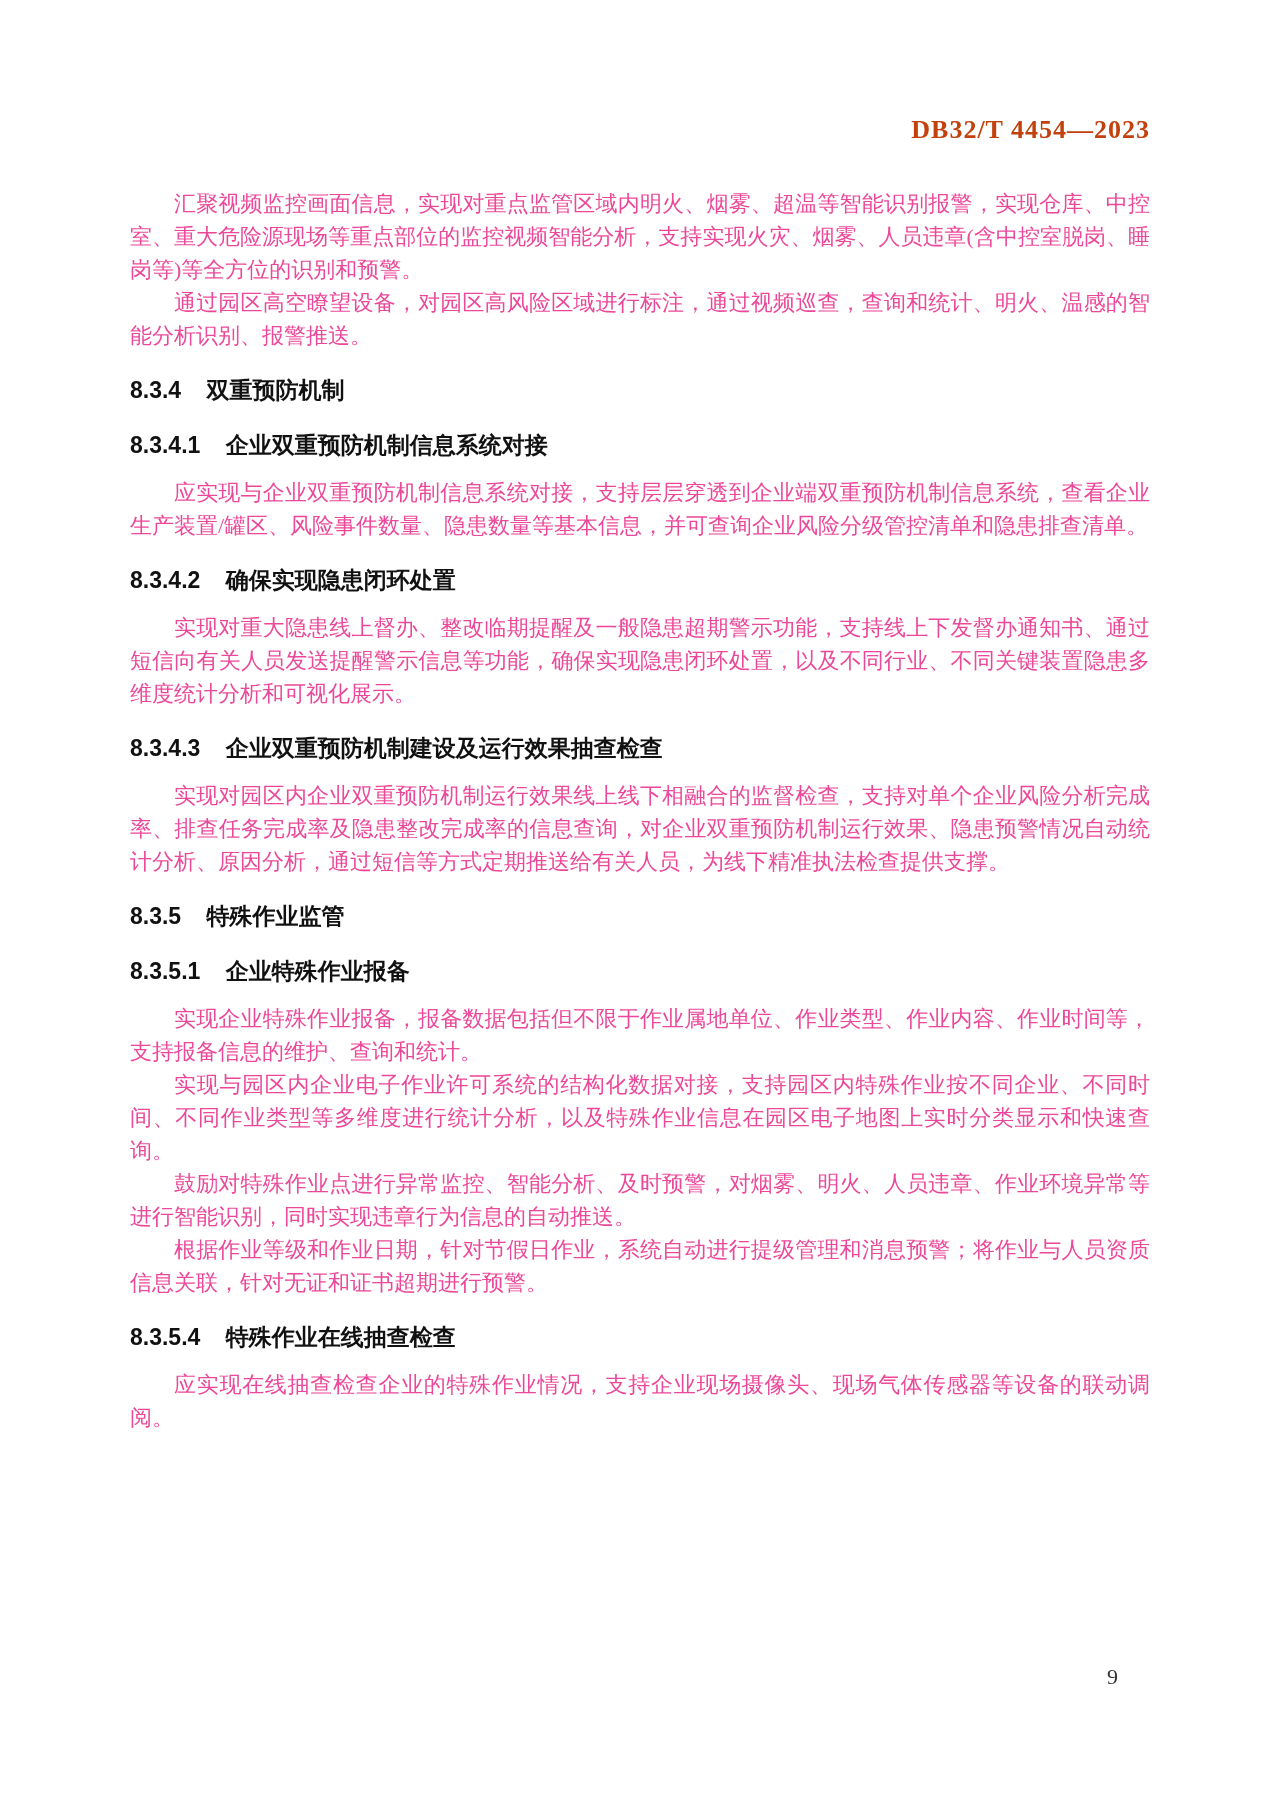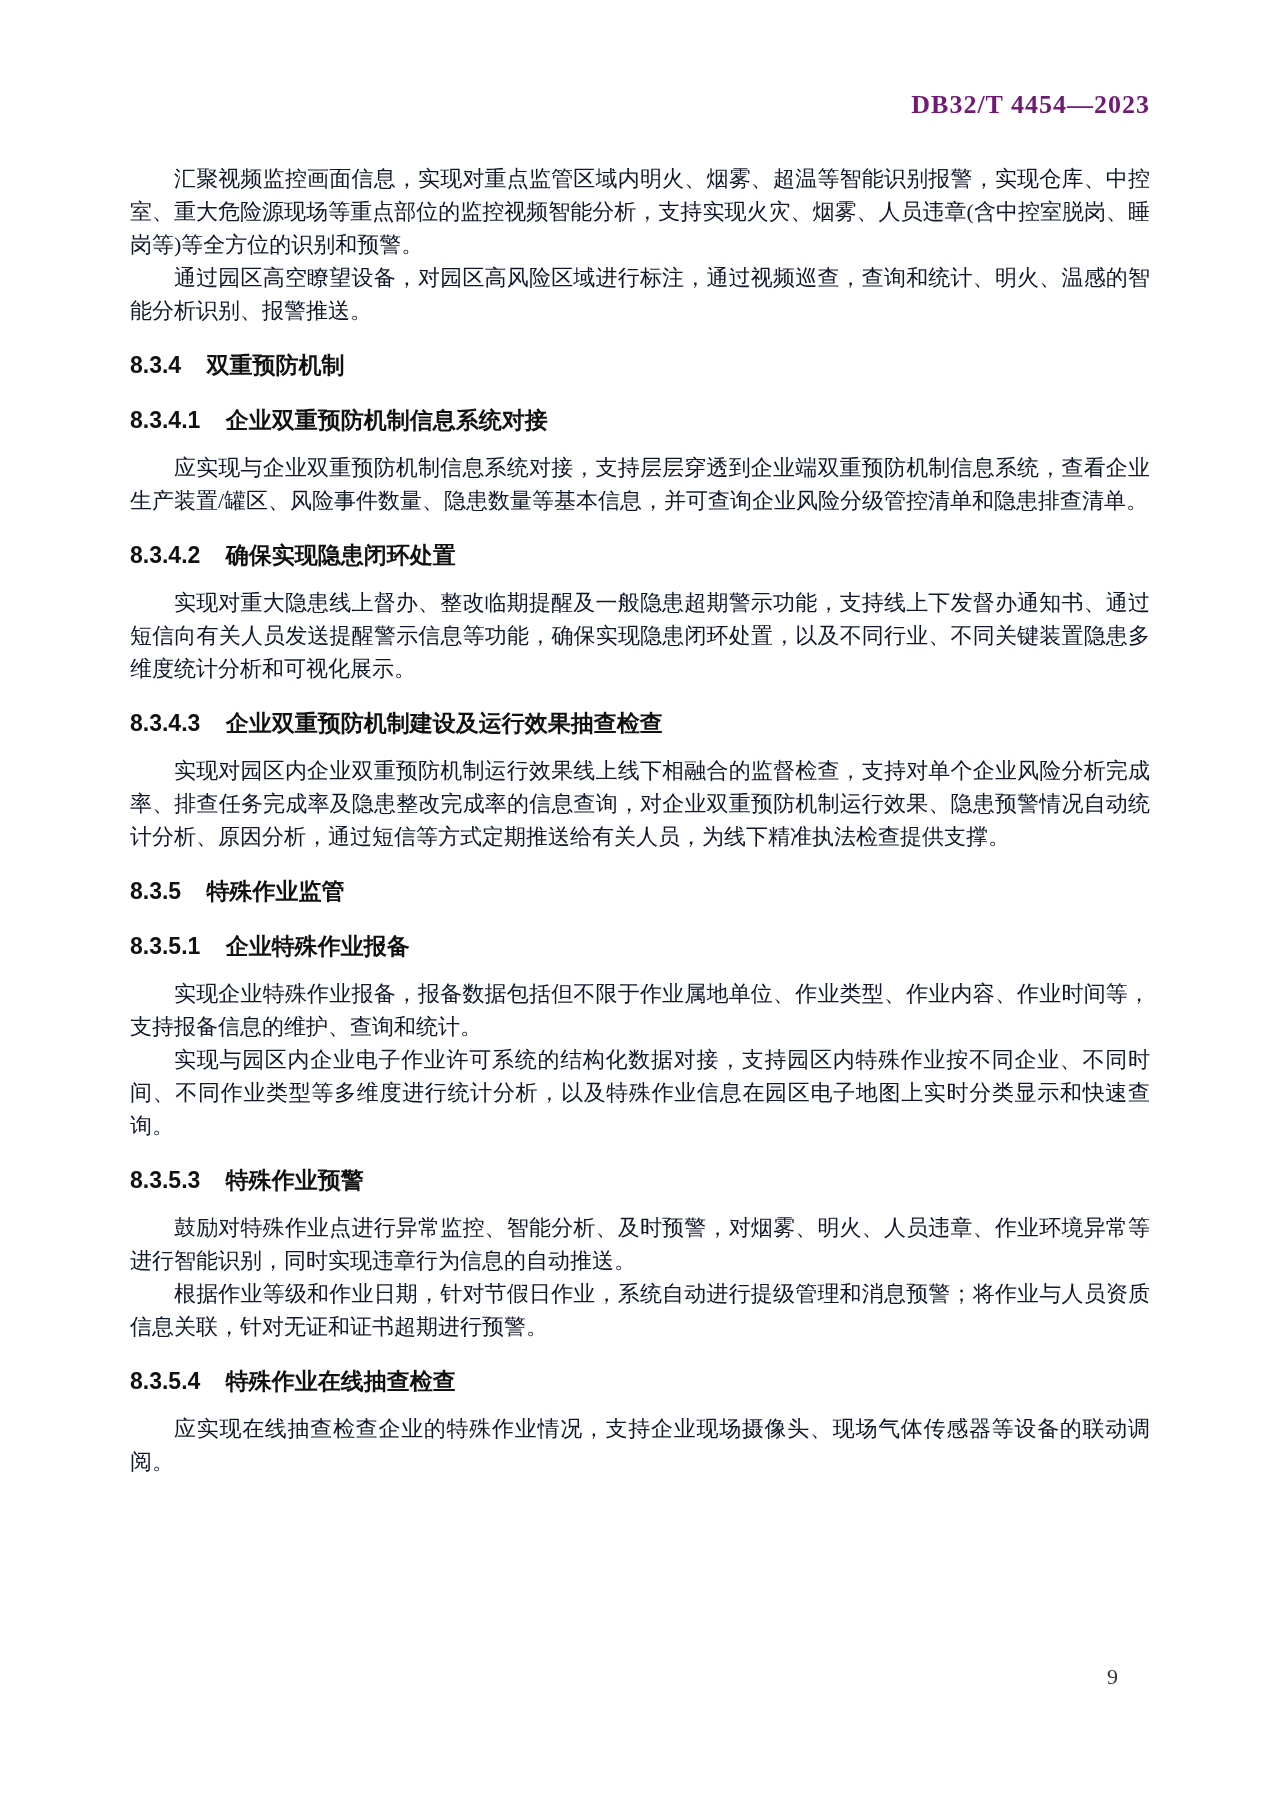--- a/index.html
+++ b/index.html
@@ -12,40 +12,40 @@
     width: 1280px;
     height: 1810px;
     background: #ffffff;
     box-sizing: border-box;
     padding: 0 130px;
     overflow: hidden;
     font-family: "Liberation Serif", "DejaVu Serif", serif;
     color: #1a1a1a;
   }
   .doc-header {
-    padding-top: 88px;
+    padding-top: 113px;
     text-align: right;
     font-family: "Liberation Serif", "DejaVu Serif", serif;
     font-weight: 700;
     font-size: 26px;
     line-height: 33px;
     letter-spacing: 1px;
-    color: #701a75;
+    color: #c2410c;
   }
   .doc-body {
     margin-top: 41px;
   }
   .doc-body p {
     margin: 0;
     font-size: 22px;
     line-height: 33px;
     text-align: justify;
     text-align-last: left;
     text-indent: 2em;
-    color: #0f172a;
+    color: #ec4899;
   }
   .doc-body h2, .doc-body h3 {
     margin: 22px 0 14px 0;
     font-family: "Liberation Sans", "DejaVu Sans", sans-serif;
     font-weight: 700;
     font-size: 23px;
     line-height: 33px;
     color: #111111;
   }
   .sec-num {
@@ -88,21 +88,20 @@
     <h3><span class="sec-num">8.3.4.3</span><span>企业双重预防机制建设及运行效果抽查检查</span></h3>
     <p>实现对园区内企业双重预防机制运行效果线上线下相融合的监督检查，支持对单个企业风险分析完成率、排查任务完成率及隐患整改完成率的信息查询，对企业双重预防机制运行效果、隐患预警情况自动统计分析、原因分析，通过短信等方式定期推送给有关人员，为线下精准执法检查提供支撑。</p>
 
     <h2><span class="sec-num">8.3.5</span><span>特殊作业监管</span></h2>
 
     <h3><span class="sec-num">8.3.5.1</span><span>企业特殊作业报备</span></h3>
     <p>实现企业特殊作业报备，报备数据包括但不限于作业属地单位、作业类型、作业内容、作业时间等，支持报备信息的维护、查询和统计。</p>
 
     <p>实现与园区内企业电子作业许可系统的结构化数据对接，支持园区内特殊作业按不同企业、不同时间、不同作业类型等多维度进行统计分析，以及特殊作业信息在园区电子地图上实时分类显示和快速查询。</p>
 
-    <h3><span class="sec-num">8.3.5.3</span><span>特殊作业预警</span></h3>
     <p>鼓励对特殊作业点进行异常监控、智能分析、及时预警，对烟雾、明火、人员违章、作业环境异常等进行智能识别，同时实现违章行为信息的自动推送。</p>
     <p>根据作业等级和作业日期，针对节假日作业，系统自动进行提级管理和消息预警；将作业与人员资质信息关联，针对无证和证书超期进行预警。</p>
 
     <h3><span class="sec-num">8.3.5.4</span><span>特殊作业在线抽查检查</span></h3>
     <p>应实现在线抽查检查企业的特殊作业情况，支持企业现场摄像头、现场气体传感器等设备的联动调阅。</p>
 
   </div>
 
   <div class="page-number">9</div>
 

